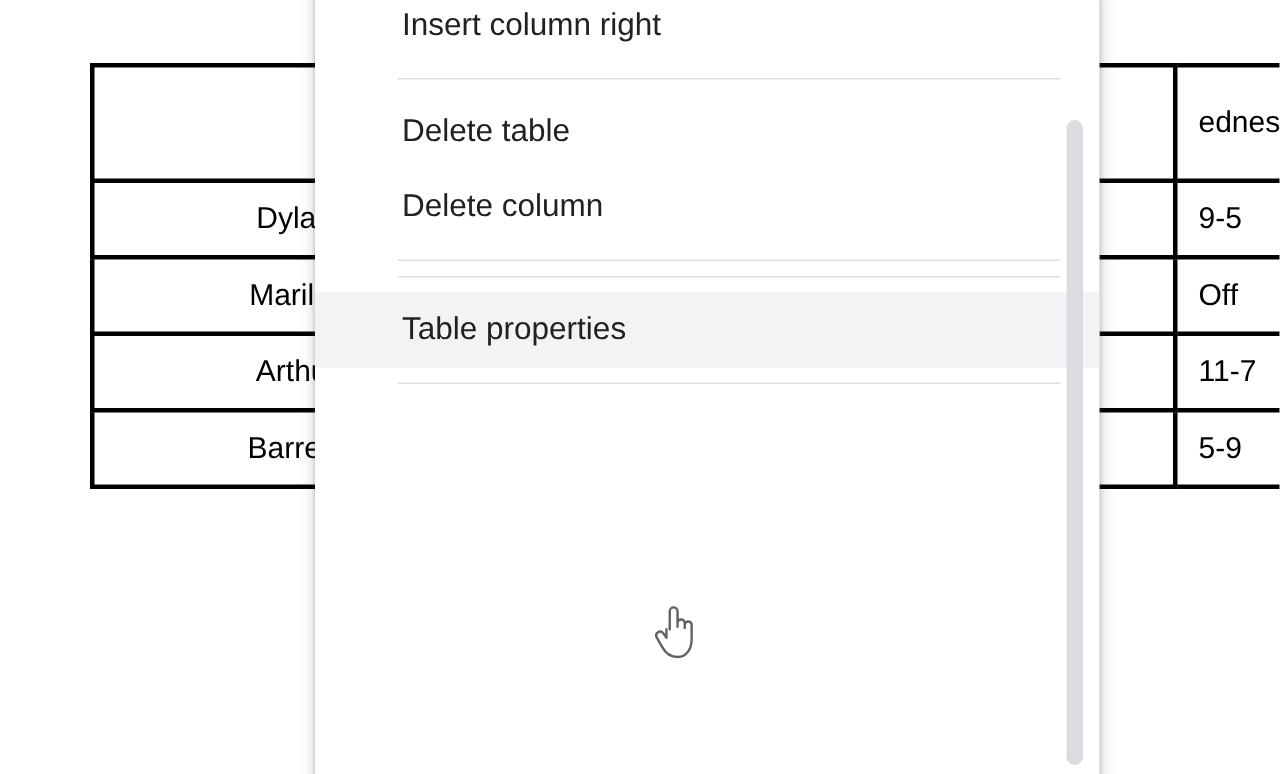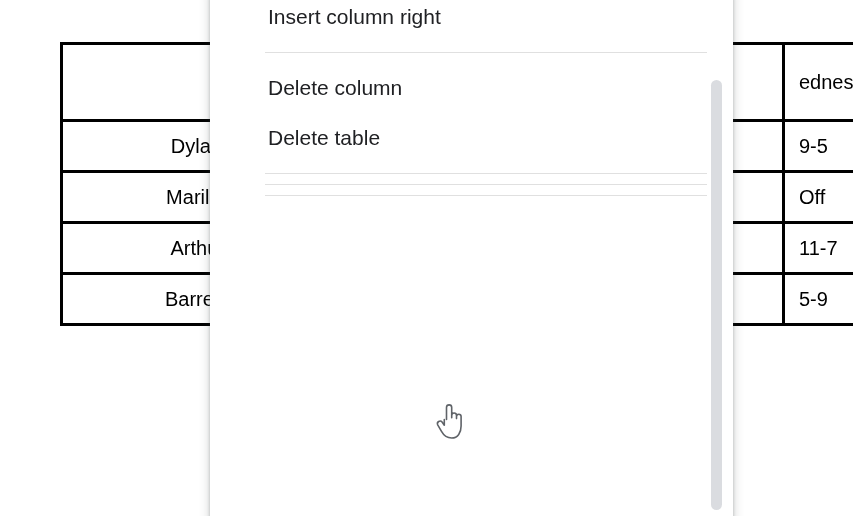--- a/index.html
+++ b/index.html
@@ -158,28 +158,29 @@
       </tr>
     </tbody>
   </table>
 </div>
 
 <div id="context-menu">
 
   <div class="menu-item">Insert column right</div>
   <div class="menu-sep"></div>
 
+  <div class="menu-item">Delete table</div>
   <div class="menu-item">Delete column</div>
-  <div class="menu-item">Delete table</div>
 
   <div class="menu-sep"></div>
 
 
   <div class="menu-sep"></div>
 
+  <div class="menu-item highlighted">Table properties</div>
 
   <div class="menu-sep"></div>
 
 
   <div id="menu-scrollbar-track"></div>
   <div id="menu-scrollbar-thumb"></div>
 </div>
 
 <div id="mouse-cursor">
   <svg width="34" height="42" viewBox="0 0 34 42" xmlns="http://www.w3.org/2000/svg">

